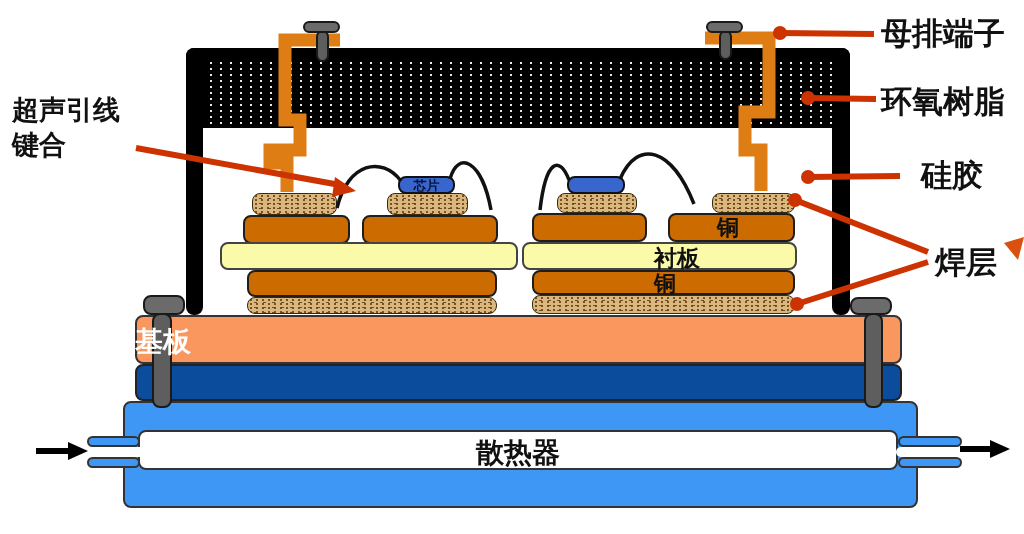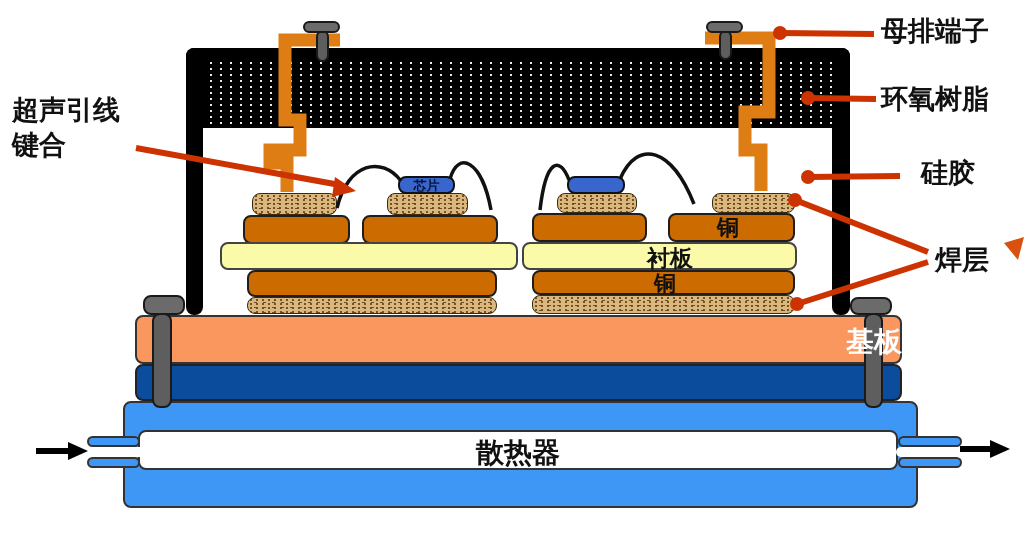--- a/index.html
+++ b/index.html
@@ -33,23 +33,23 @@
   .thermal{background:#0C4C9C;border:2px solid #222;}
   .heatsink{background:#3E97F5;border:2px solid #333;}
   .channel{background:#fff;border:2px solid #333;}
   .nozzle-tab{background:#3E97F5;border:2px solid #333;}
   .nozzle-gap{background:#fff;}
   
   .bolt-head{background:#6B6B6B;border:2px solid #1a1a1a;}
   .bolt-shaft{background:#5E5E5E;border:2px solid #1a1a1a;}
   
   .lbl{position:absolute;color:#111;font-weight:600;white-space:nowrap;}
-  .lbl-side{font-size:27px;line-height:30px;font-family:Liberation Mono, monospace;}
+  .lbl-side{font-size:31px;line-height:30px;}
   .lbl-wirebond{font-size:27px;line-height:35px;text-align:left;width:150px;white-space:normal;}
-  .lbl-layer-white{color:#fff;text-align:right;font-weight:700;}
+  .lbl-layer-white{color:#fff;text-align:left;font-weight:700;}
   .lbl-layer-black{color:#111;text-align:center;font-weight:700;}
   .chip-label{
     position:absolute;inset:0;display:flex;align-items:center;justify-content:center;
     font-size:13px;font-weight:700;color:#08133a;line-height:13px;
   }
   svg{position:absolute;left:0;top:0;}
 </style>
 </head>
 <body>
 
@@ -148,18 +148,18 @@
   <div class="lbl lbl-side" style="left:881px;top:18px;">母排端子</div>
   <div class="lbl lbl-side" style="left:881px;top:86px;">环氧树脂</div>
   <div class="lbl lbl-side" style="left:921px;top:160px;text-align:right;">硅胶</div>
   <div class="lbl lbl-side" style="left:935px;top:247px;">焊层</div>
   <div class="lbl lbl-wirebond" style="left:12px;top:92px;">
     <span>超声引线</span><br>
     <span>键合</span>
   </div>
 
   <div class="lbl" style="left:703px;top:213px;width:50px;font-size:22px;text-align:center;">铜</div>
-  <div class="lbl" style="left:640px;top:243px;width:60px;font-size:23px;text-align:center;">衬板</div>
+  <div class="lbl" style="left:640px;top:243px;width:60px;font-size:23px;text-align:right;">衬板</div>
   <div class="lbl" style="left:640px;top:269px;width:50px;font-size:22px;text-align:center;">铜</div>
   <div class="lbl lbl-layer-white" style="left:135px;top:323px;width:767px;font-size:28px;">基板</div>
   <div class="lbl lbl-layer-black" style="left:138px;top:434px;width:760px;font-size:28px;">散热器</div>
 
 </div>
 
 </body></html>

